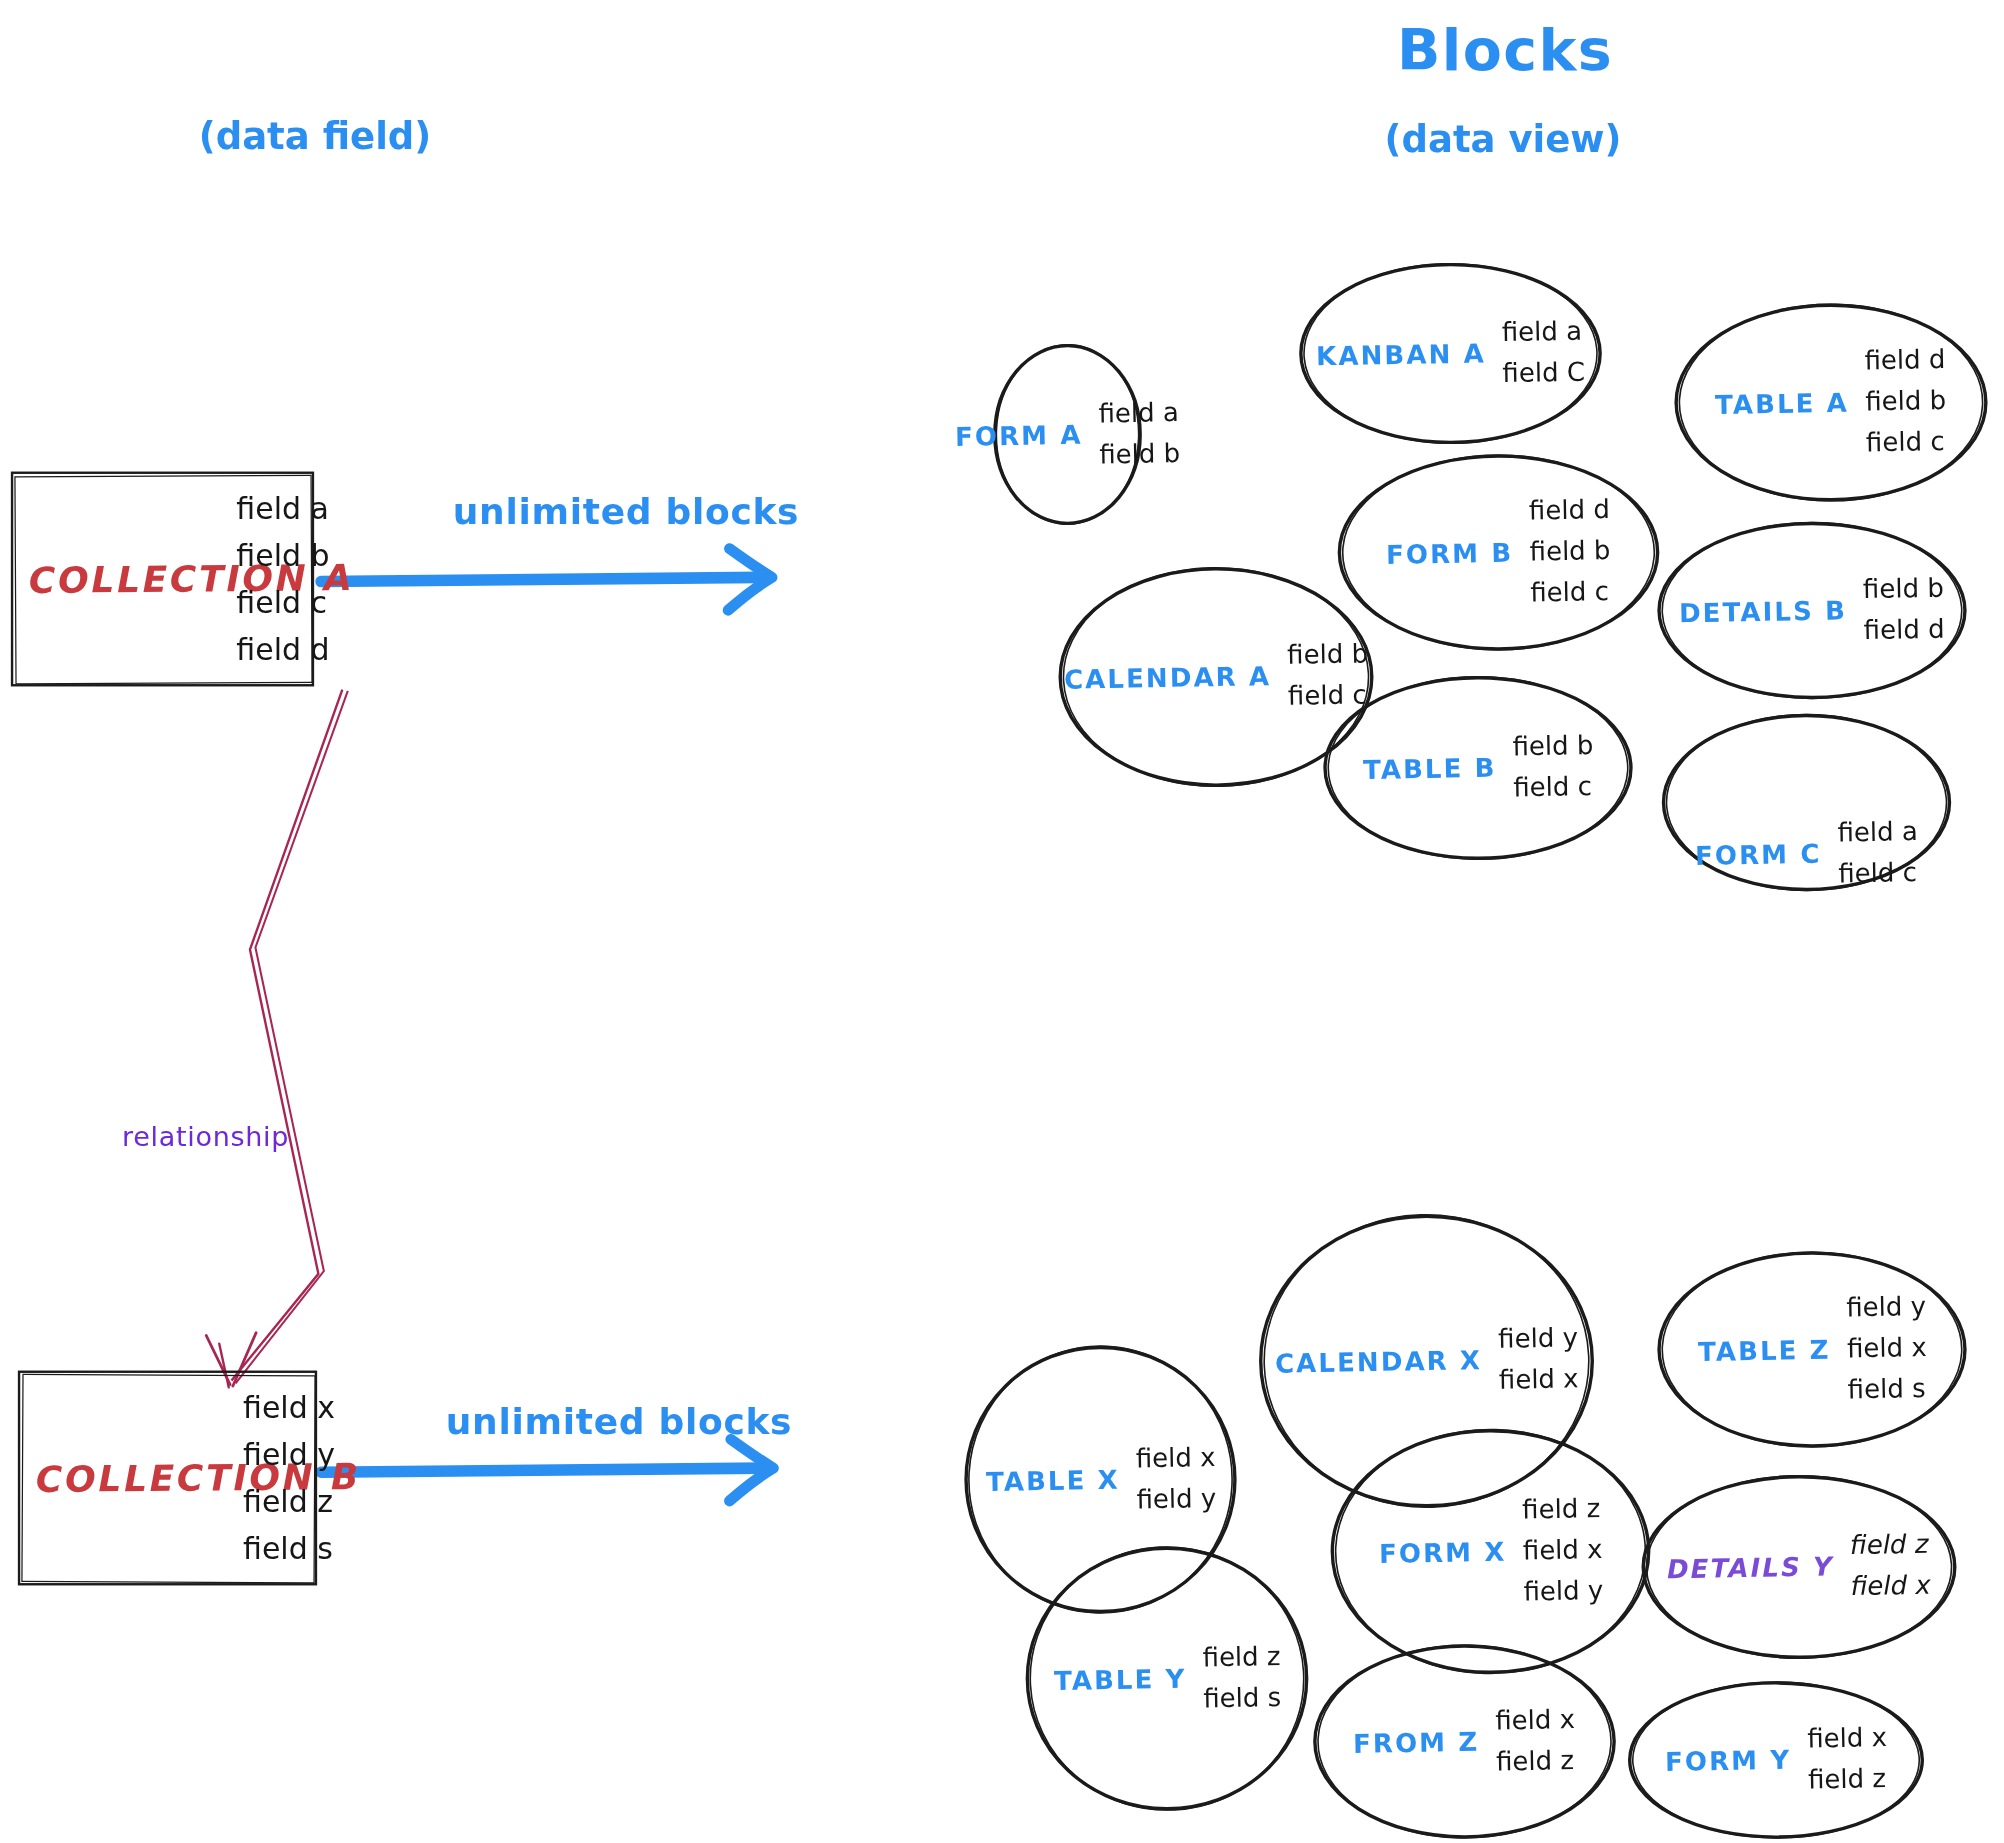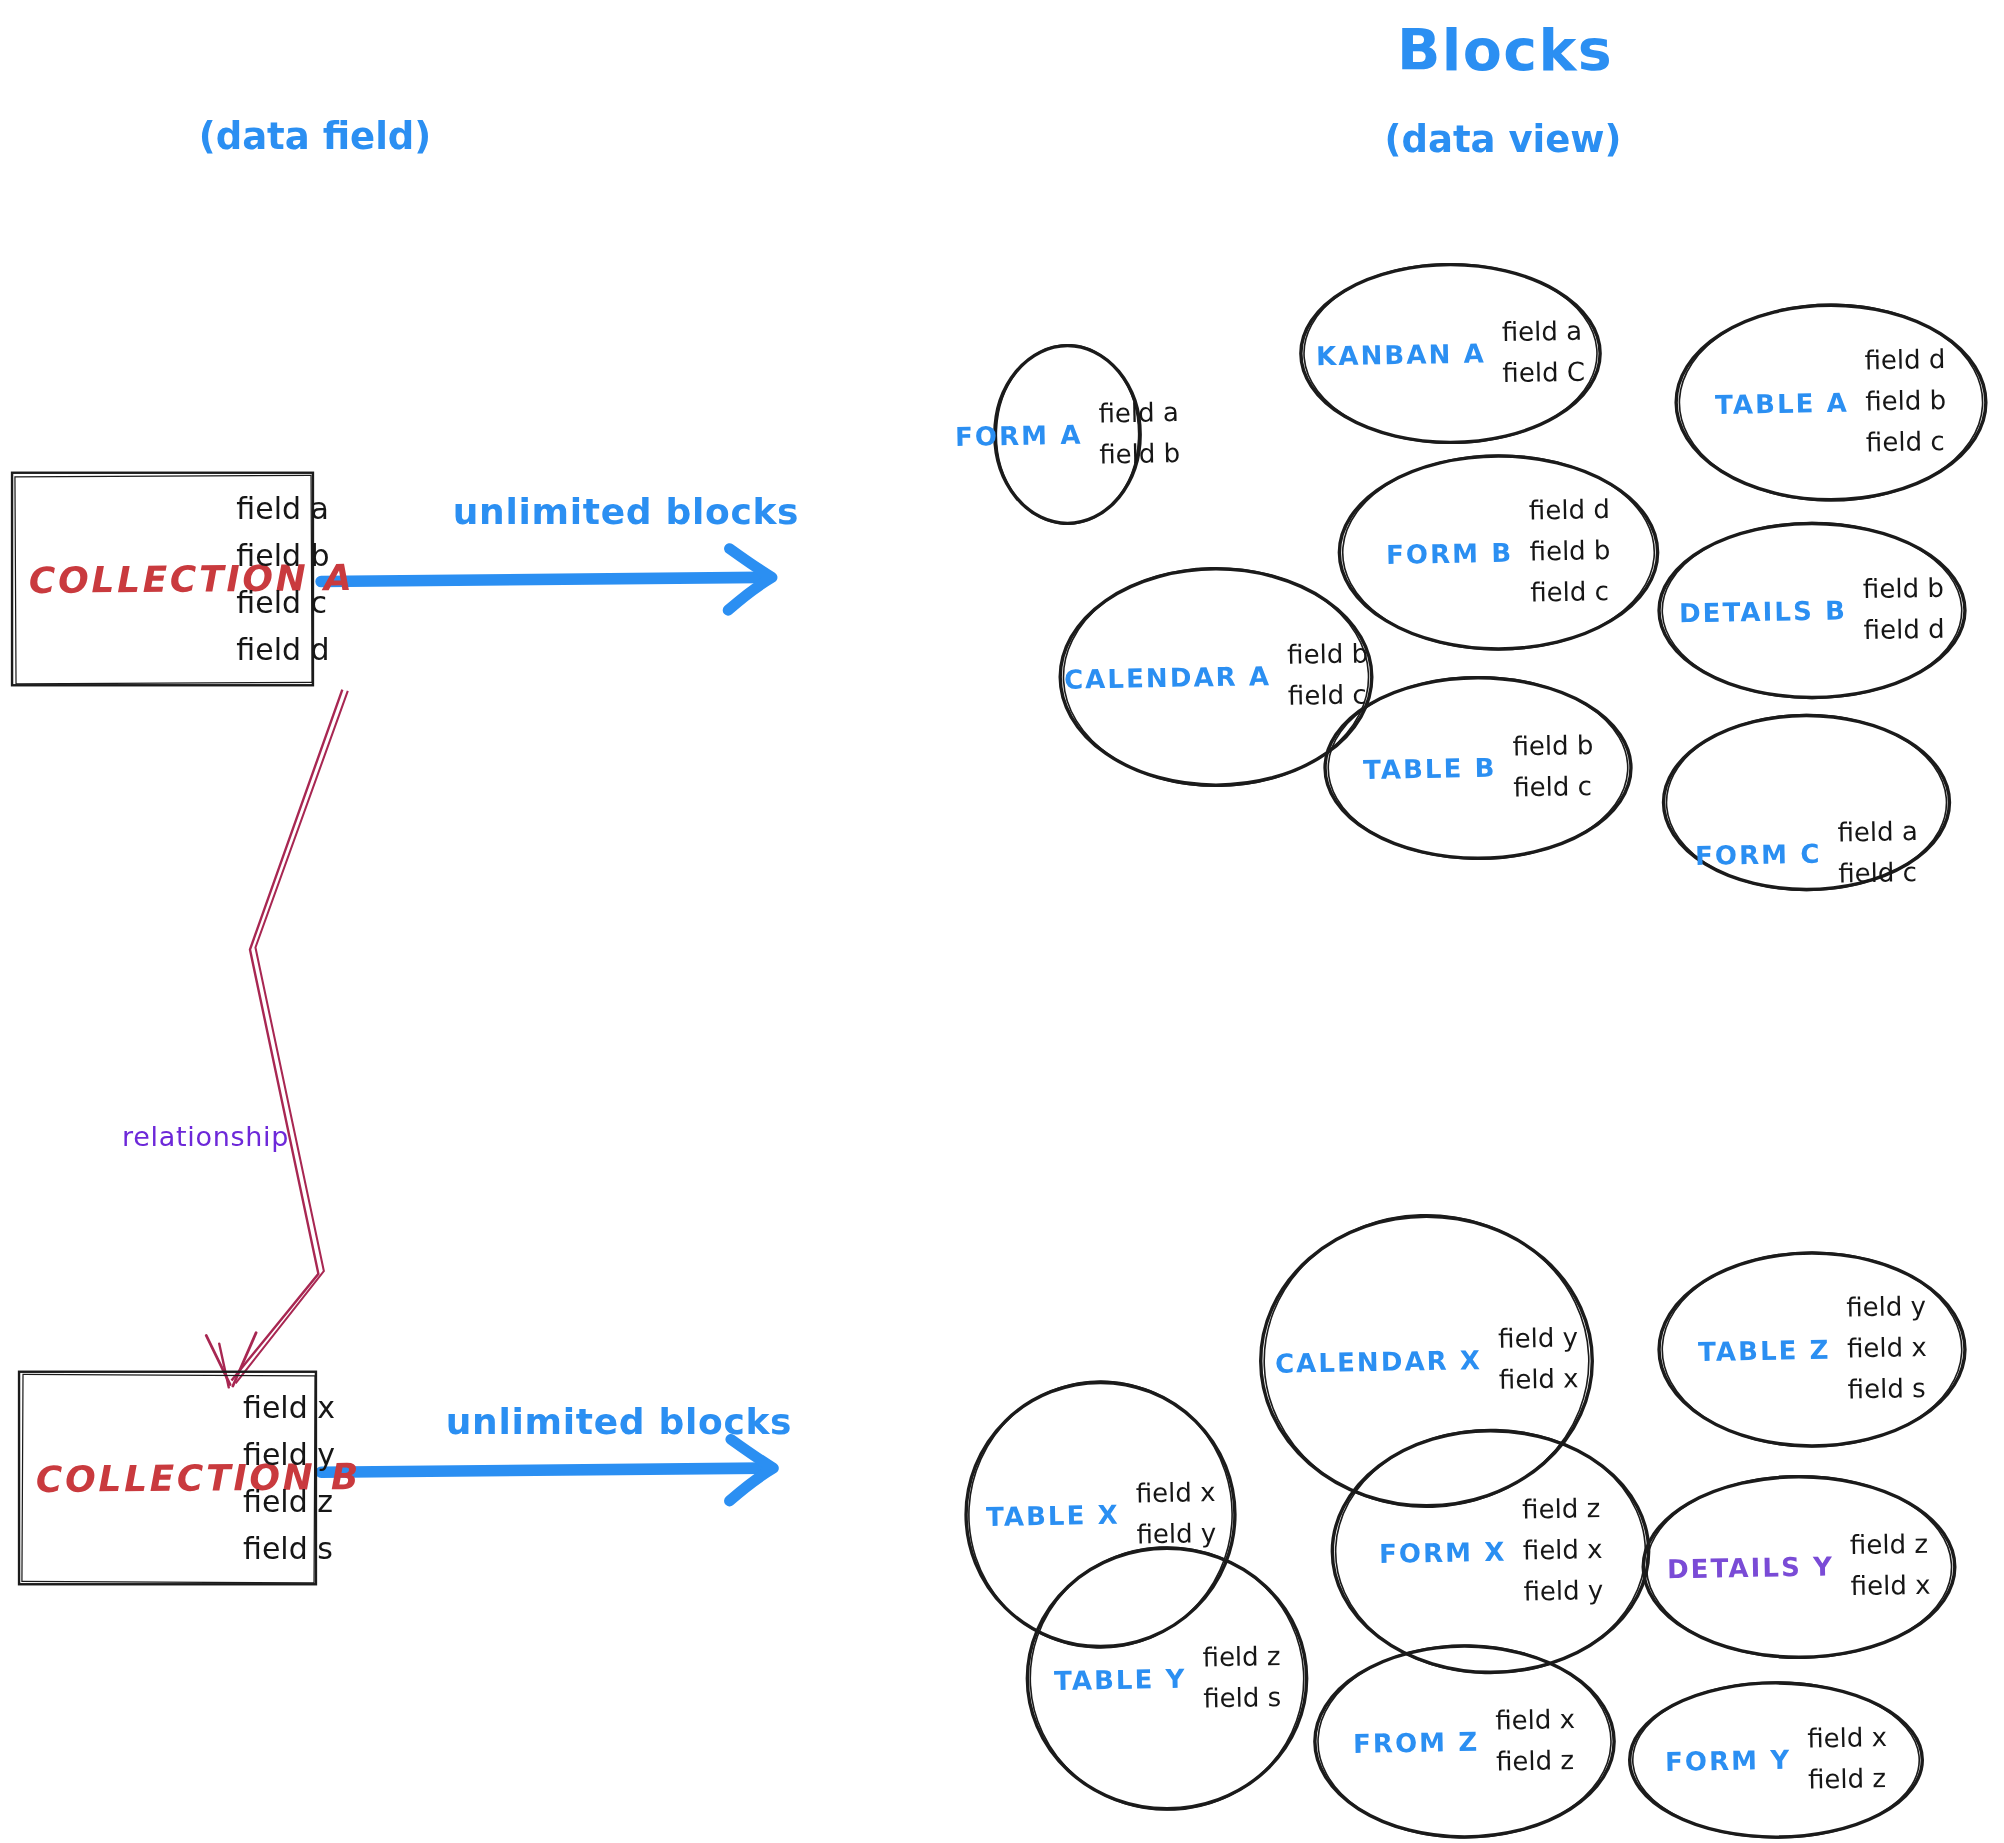--- a/index.html
+++ b/index.html
@@ -198,21 +198,21 @@
       </svg>
     <div class="bc">
         <span class="blabel">FORM C</span>
       <span class="bfields">
           <span>field a</span>
           <span>field c</span>
         </span>
       </div>
   </div>
 
-  <div class="block" style="left:959px;top:1374px;width:283px;height:281px;">
+  <div class="block" style="left:959px;top:1339px;width:283px;height:281px;">
     <svg viewBox="0 0 100 100" preserveAspectRatio="none">
         <ellipse class="ink" cx="50" cy="50" rx="47.5" ry="47" stroke-width="3.4" vector-effect="non-scaling-stroke"></ellipse>
         <ellipse class="ink" cx="50" cy="50" rx="46.5" ry="47.5" stroke-width="1.6" vector-effect="non-scaling-stroke" transform="rotate(3 50 50)"></ellipse>
       </svg>
     <div class="bc">
         <span class="blabel">TABLE X</span>
       <span class="bfields">
           <span>field x</span>
           <span>field y</span>
         </span>
@@ -270,21 +270,21 @@
     <div class="bc">
         <span class="blabel">FORM X</span>
       <span class="bfields">
           <span>field z</span>
           <span>field x</span>
           <span>field y</span>
         </span>
       </div>
   </div>
 
-  <div class="block" style="left:1635px;top:1471px;width:328px;height:192px;">
+  <div class="block" style="left:1635px;top:1471px;width:328px;height:192px;font-style:italic;">
     <svg viewBox="0 0 100 100" preserveAspectRatio="none">
         <ellipse class="ink" cx="50" cy="50" rx="47.5" ry="47" stroke-width="3.4" vector-effect="non-scaling-stroke"></ellipse>
         <ellipse class="ink" cx="50" cy="50" rx="46.5" ry="47.5" stroke-width="1.6" vector-effect="non-scaling-stroke" transform="rotate(-2 50 50)"></ellipse>
       </svg>
     <div class="bc">
         <span class="blabel purple">DETAILS Y</span>
       <span class="bfields">
           <span>field z</span>
           <span>field x</span>
         </span>

